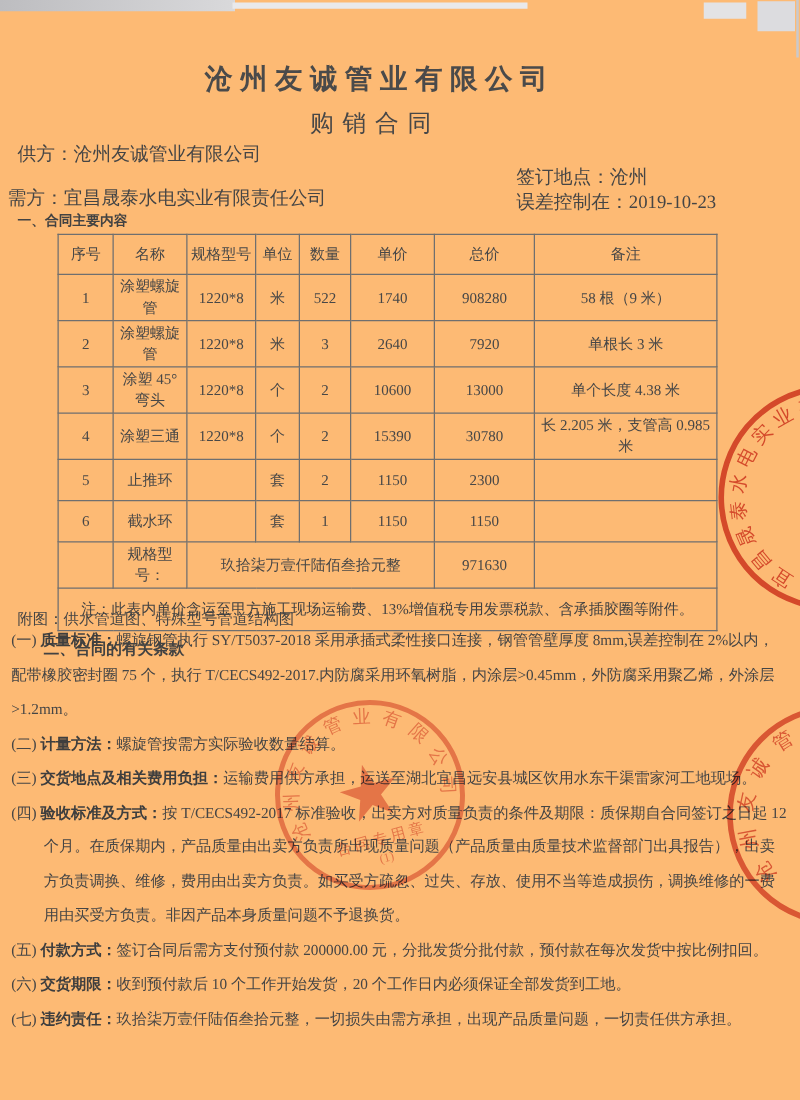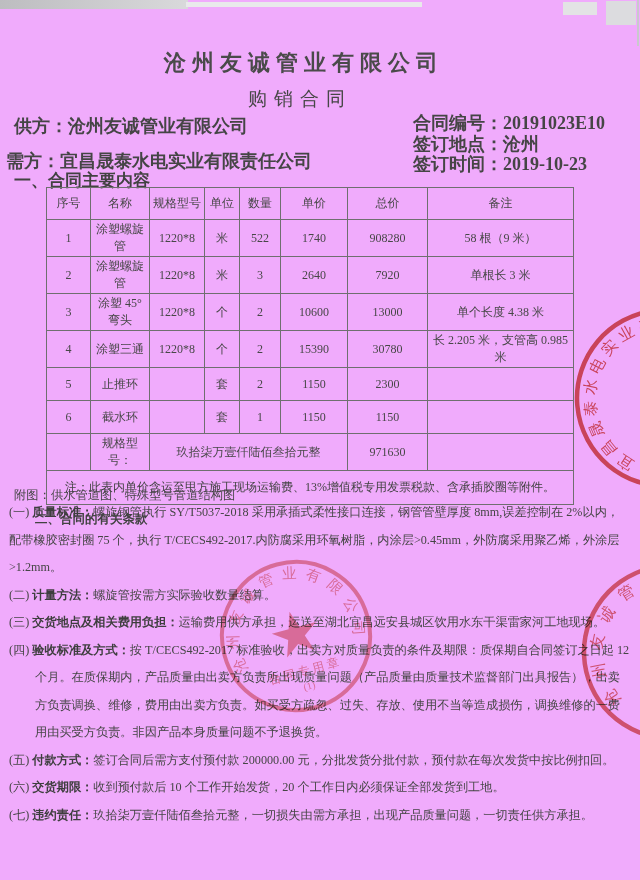--- a/index.html
+++ b/index.html
@@ -1,44 +1,44 @@
 <!DOCTYPE html>
 <html><head>
 <meta charset="utf-8">
 <style>
   html,body{margin:0;padding:0;background:#e8e8e8;}
   .page{
     position:relative;width:640px;height:880px;margin:0 auto;
-    background:#f0abfc;overflow:hidden;
+    background:#fdba74;overflow:hidden;
     font-family:"Liberation Serif","DejaVu Serif",serif;
     color:#3d3d3d;
   }
   
   .scan-bar-top{position:absolute;left:0;top:0;width:188px;height:9px;
     background:linear-gradient(90deg,#bdbdc0,#d9d9db);}
   .scan-bar-top2{position:absolute;left:186px;top:2px;width:236px;height:5px;background:#e9e9eb;}
   .scan-mark-a{position:absolute;left:563px;top:2px;width:34px;height:13px;background:#e3e3e5;}
   .scan-mark-b{position:absolute;left:606px;top:1px;width:30px;height:24px;background:#dcdcdf;}
   .scan-edge-right{position:absolute;right:1px;top:0;width:2px;height:46px;background:#c9c9cc;}
 
   .company-title{
     position:absolute;left:-16px;top:48px;width:100%;text-align:center;
     font-size:22px;font-weight:600;letter-spacing:6px;color:#4a4a4a;
   }
   .doc-title{
     position:absolute;left:-20px;top:86px;width:100%;text-align:center;
     font-size:19px;font-weight:500;letter-spacing:7px;color:#474747;
   }
-  .meta{position:absolute;font-size:18px;color:#454545;white-space:nowrap;font-weight:bold;}
+  .meta{position:absolute;font-size:15px;color:#454545;white-space:nowrap;}
   .m-supplier{left:14px;top:114px;}
   .m-buyer{left:6px;top:149px;}
   .m-cno{left:413px;top:111px;}
   .m-place{left:413px;top:132px;}
   .m-date{left:413px;top:152px;}
-  .sec1{position:absolute;left:14px;top:169px;font-size:17px;font-weight:600;color:#424242;}
+  .sec1{position:absolute;left:14px;top:169px;font-size:11px;font-weight:600;color:#424242;}
 
   table.contract{
     position:absolute;left:46px;top:187px;width:527px;
     border-collapse:collapse;table-layout:fixed;
     font-size:12px;color:#474747;
   }
   table.contract td,table.contract th{
     border:1px solid #6f6f6f;text-align:center;vertical-align:middle;
     padding:1px 2px;font-weight:normal;overflow:hidden;
   }
@@ -69,23 +69,22 @@
   <div class="scan-bar-top2"></div>
   <div class="scan-mark-a"></div>
   <div class="scan-mark-b"></div>
   <div class="scan-edge-right"></div>
 
   <div class="company-title">沧州友诚管业有限公司</div>
   <div class="doc-title">购销合同</div>
 
   <div class="meta m-supplier"><span>供方：</span><span>沧州友诚管业有限公司</span></div>
   <div class="meta m-buyer"><span>需方：</span><span>宜昌晟泰水电实业有限责任公司</span></div>
-  <div class="meta m-cno"><span>合同编号：</span><span>20191023E10</span></div>
   <div class="meta m-place"><span>签订地点：</span><span>沧州</span></div>
-  <div class="meta m-date"><span>签订时间：</span><span>2019-10-23</span></div>
+  <div class="meta m-date"><span>误差控制在：</span><span>2019-10-23</span></div>
 
   <div class="sec1">一、合同主要内容</div>
 
   <table class="contract">
     <colgroup>
       <col style="width:44px">
         <col style="width:59px">
         <col style="width:55px">
         <col style="width:35px">
       <col style="width:41px">

